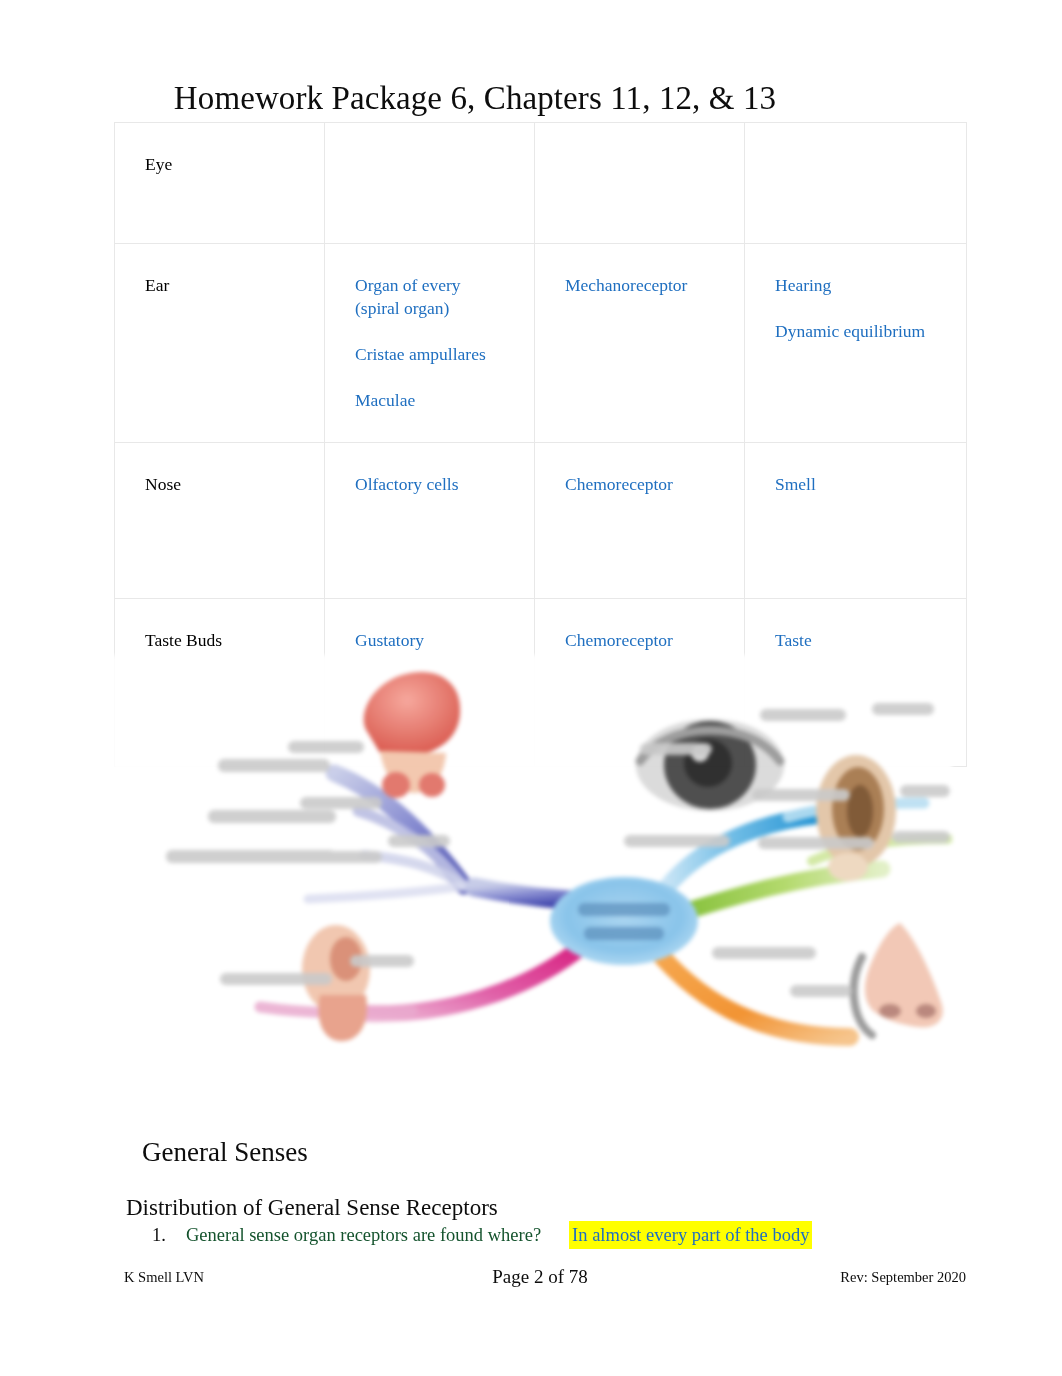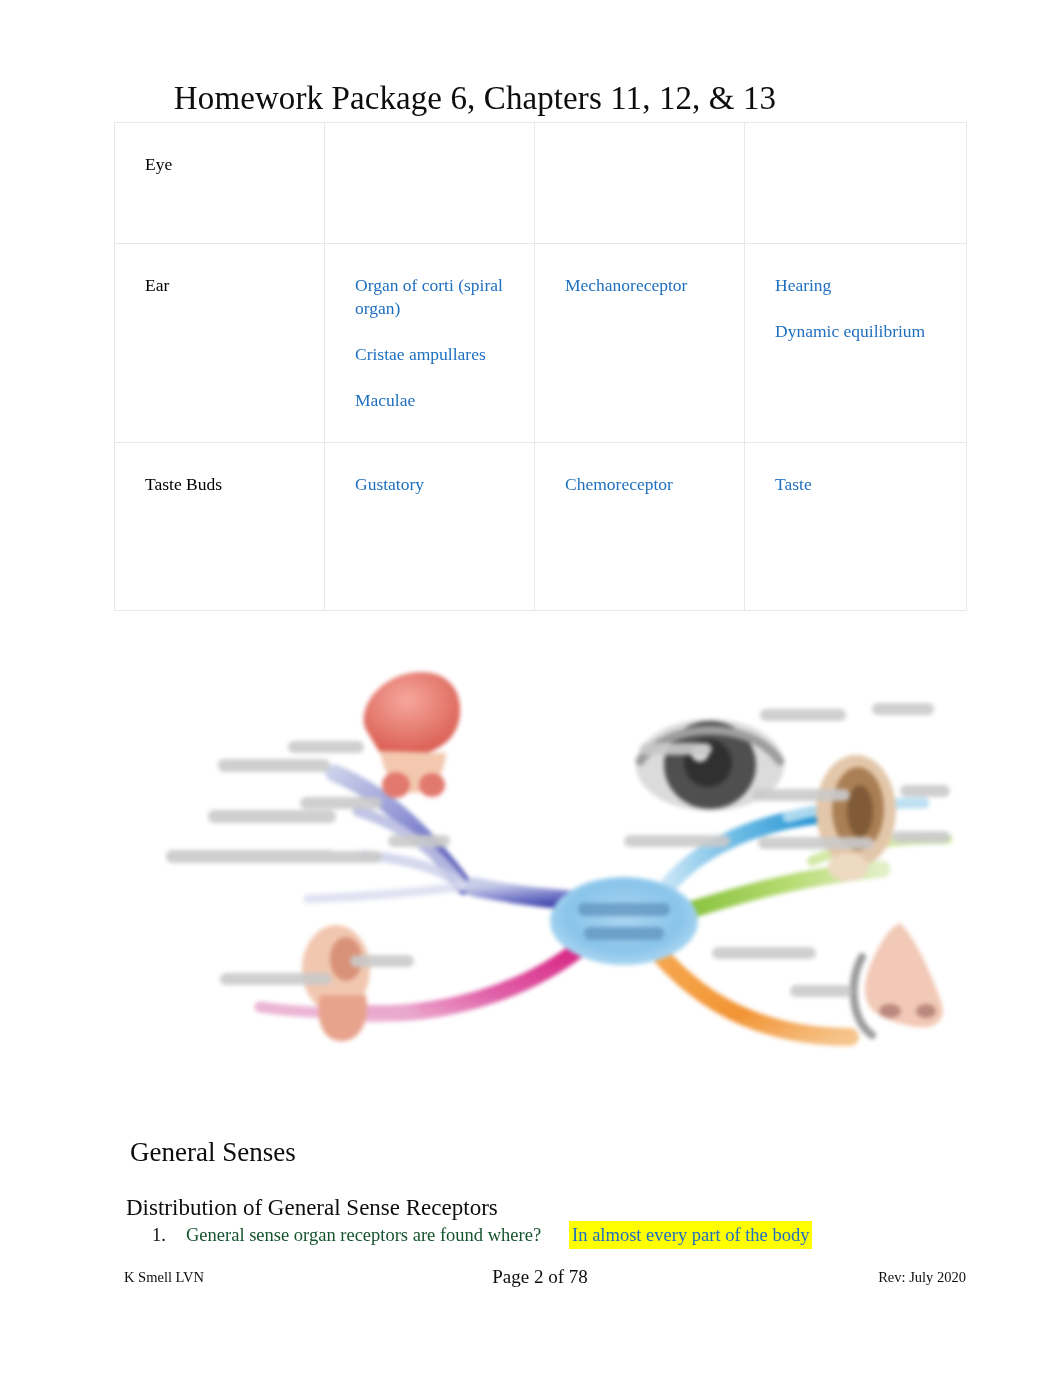--- a/index.html
+++ b/index.html
@@ -90,21 +90,21 @@
     width: 840px;
     height: 405px;
     filter: blur(2.2px);
     opacity: 0.97;
   }
   .mindmap svg { display: block; }
 
   
   .h-general {
     position: absolute;
-    left: 130px;
+    left: 142px;
     top: 1113px;
     font-size: 27px;
     line-height: 34px;
     font-weight: normal;
     color: #0d0d0d;
   }
   .h-distribution {
     position: absolute;
     left: 126px;
     top: 1170px;
@@ -214,38 +214,60 @@
       </tr>
 
       <tr class="row-ear">
         <td class="organ-cell">
           <div class="cell-pad">
               <span>Ear</span>
             </div>
         </td>
         <td>
           <div class="cell-pad cell-lines">
-            <div class="blue">Organ of corti (spiral organ)</div>
+            <div class="blue">Organ of every (spiral organ)</div>
             <div class="blue">Cristae ampullares</div>
             <div class="blue">Maculae</div>
           </div>
         </td>
         <td>
           <div class="cell-pad">
             <span class="blue">Mechanoreceptor</span>
           </div>
         </td>
         <td>
           <div class="cell-pad cell-lines">
             <div class="blue">Hearing</div>
             <div class="blue">Dynamic equilibrium</div>
           </div>
         </td>
       </tr>
 
+      <tr class="row-nose">
+        <td class="organ-cell">
+          <div class="cell-pad">
+              <span>Nose</span>
+            </div>
+        </td>
+        <td>
+          <div class="cell-pad cell-lines">
+            <div class="blue">Olfactory cells</div>
+          </div>
+        </td>
+        <td>
+          <div class="cell-pad">
+            <span class="blue">Chemoreceptor</span>
+          </div>
+        </td>
+        <td>
+          <div class="cell-pad cell-lines">
+            <div class="blue">Smell</div>
+          </div>
+        </td>
+      </tr>
 
       <tr class="row-taste">
         <td class="organ-cell">
           <div class="cell-pad">
               <span>Taste Buds</span>
             </div>
         </td>
         <td>
           <div class="cell-pad cell-lines">
             <div class="blue">Gustatory</div>
@@ -399,16 +421,16 @@
 
   <div class="q-row">
     <span class="q-num">1.</span>
     <span class="q-text">General sense organ receptors are found where?</span>
     <span class="q-answer">In almost every part of the body</span>
   </div>
 
   <div class="footer">
     <span class="footer-left">K Smell LVN</span>
     <span class="footer-center">Page 2 of 78</span>
-    <span class="footer-right">Rev: July 2020</span>
+    <span class="footer-right">Rev: September 2020</span>
   </div>
 
 </div>
 
 </body></html>

